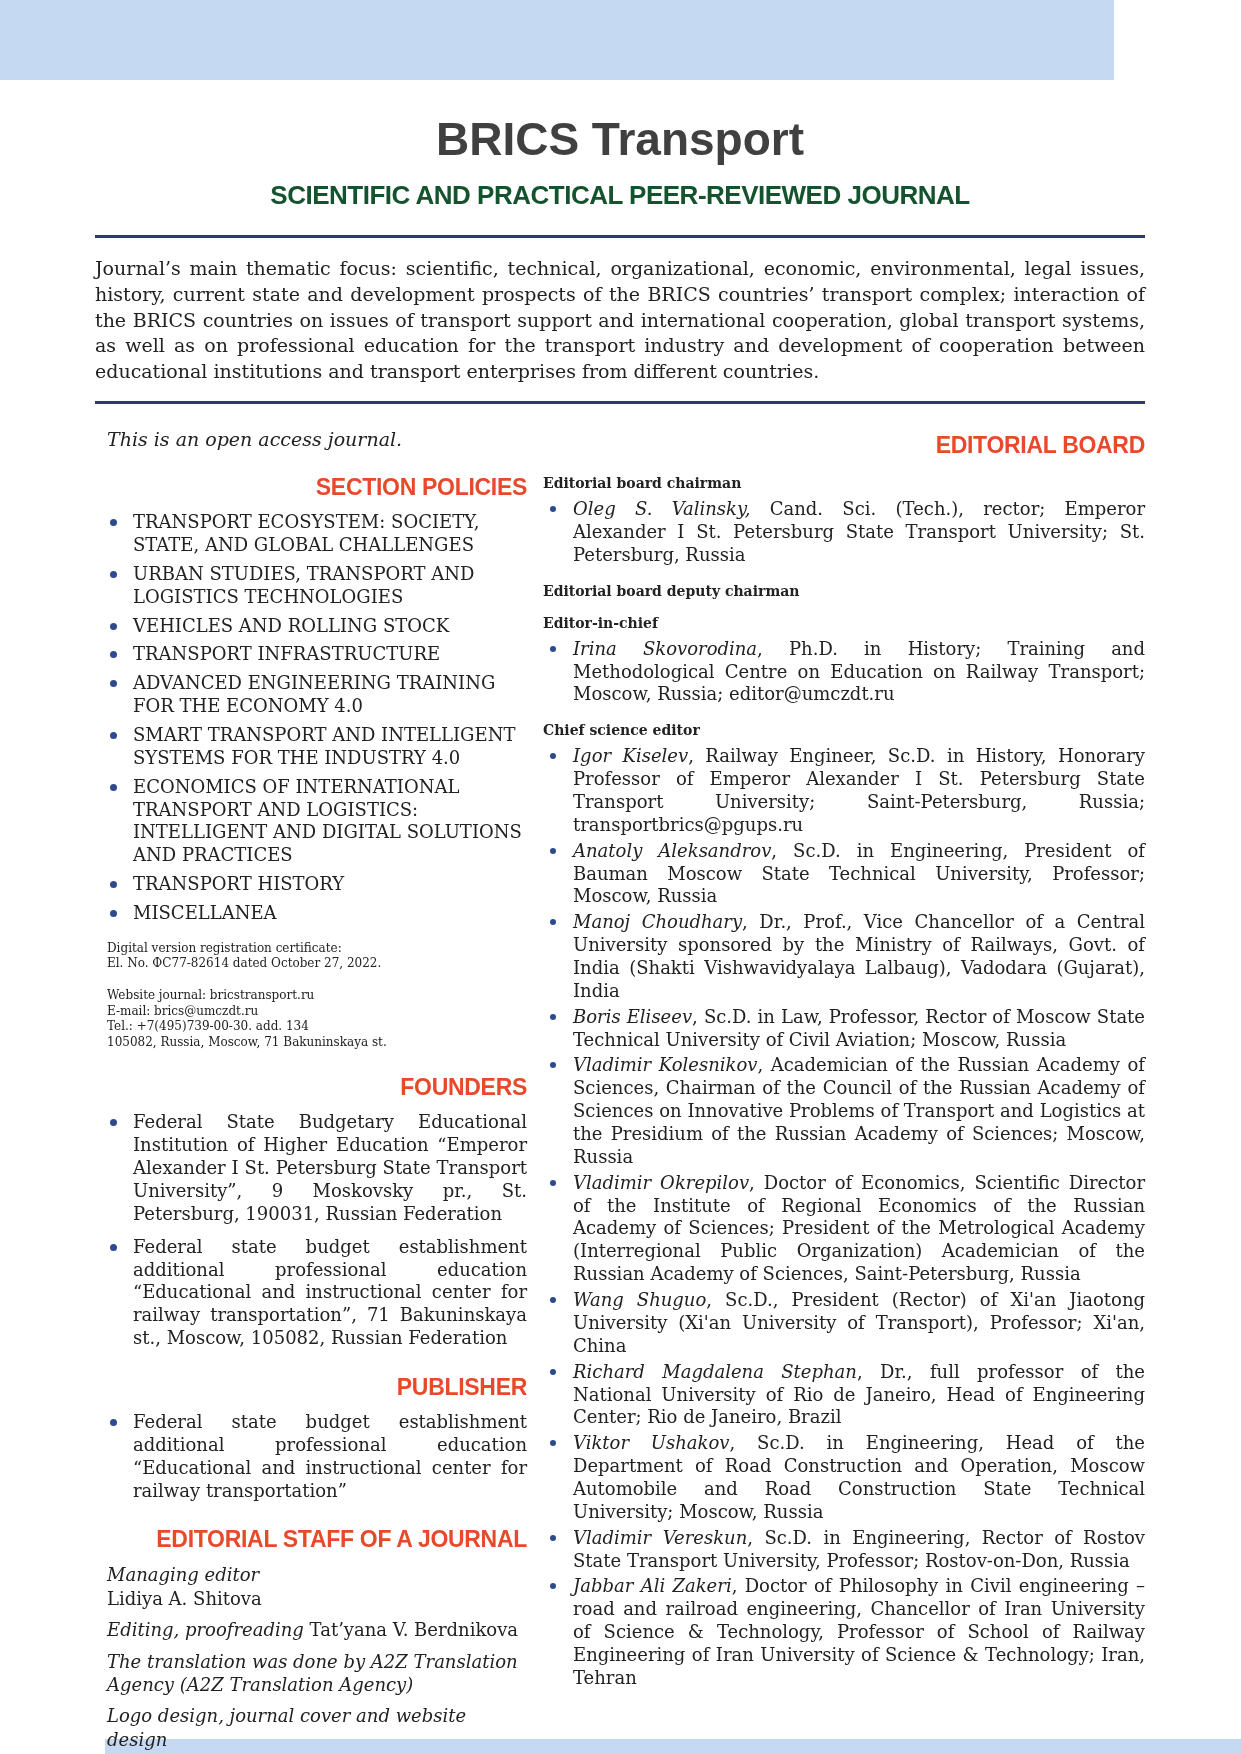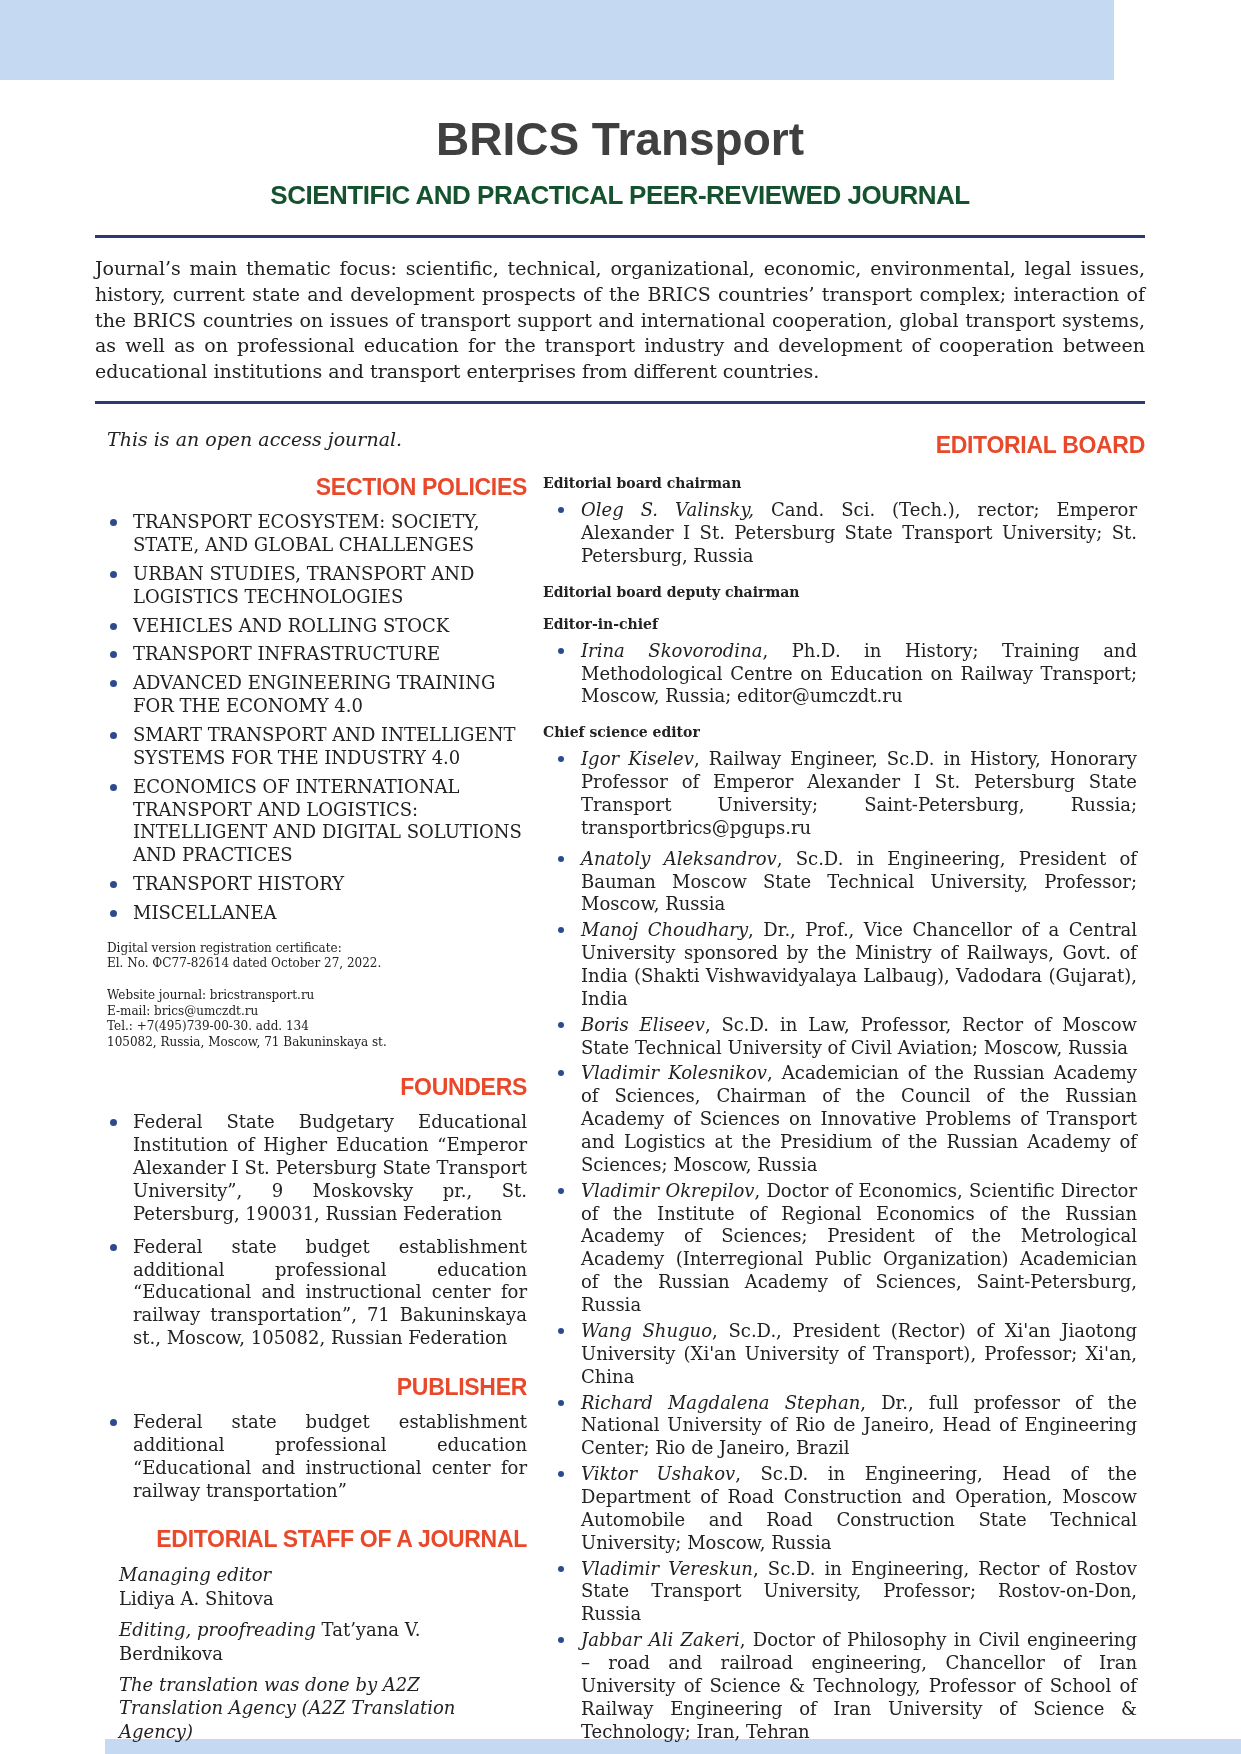--- a/index.html
+++ b/index.html
@@ -41,25 +41,25 @@
   ul.blist li{
     position:relative;padding-left:26px;margin-bottom:6px;
     font-size:18px;line-height:1.27;
   }
   ul.blist li::before{
     content:"";position:absolute;left:3px;top:8px;width:7px;height:7px;
     border-radius:50%;background:#2d4a8f;
   }
   ul.blist.justify li{text-align:justify;margin-bottom:10px;}
   .plain-par{font-size:12px;line-height:1.3;margin:16px 0 0 0;}
-  .staff-line{font-size:18px;line-height:1.3;margin:8px 0 0 12px;}
+  .staff-line{font-size:18px;line-height:1.3;margin:8px 0 0 0;}
   .it{font-style:italic;}
   
   .board-subhead{font-size:14px;font-weight:bold;margin:16px 0 7px 0;}
-  ul.mlist{list-style:none;margin:8px;padding:0;}
+  ul.mlist{list-style:none;margin:0;padding:0;}
   ul.mlist li{
     position:relative;padding-left:30px;margin-bottom:3px;
     font-size:18px;line-height:1.27;text-align:justify;
   }
   ul.mlist li::before{
     content:"";position:absolute;left:7px;top:8px;width:6px;height:6px;
     border-radius:50%;background:#2d4a8f;
   }
   .member-name{font-style:italic;}
   .boxed{border:1px solid #3a3a3a;padding:0 4px;display:inline-block;line-height:1.15;}

